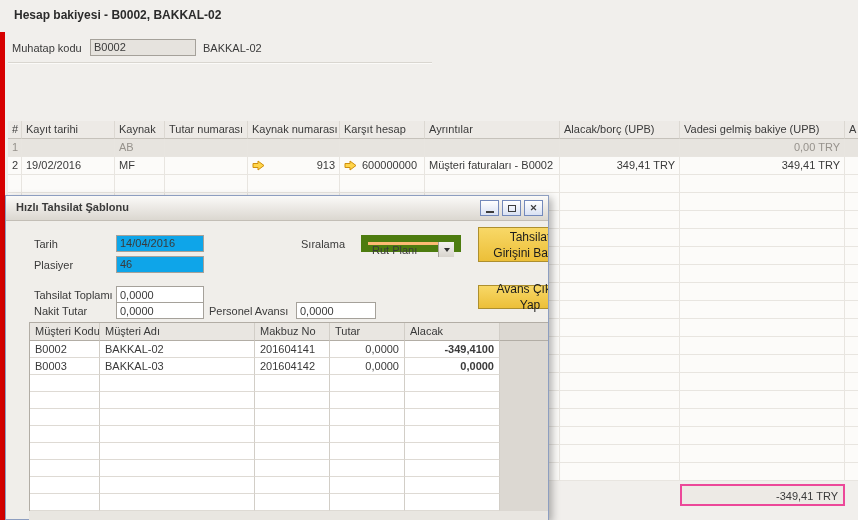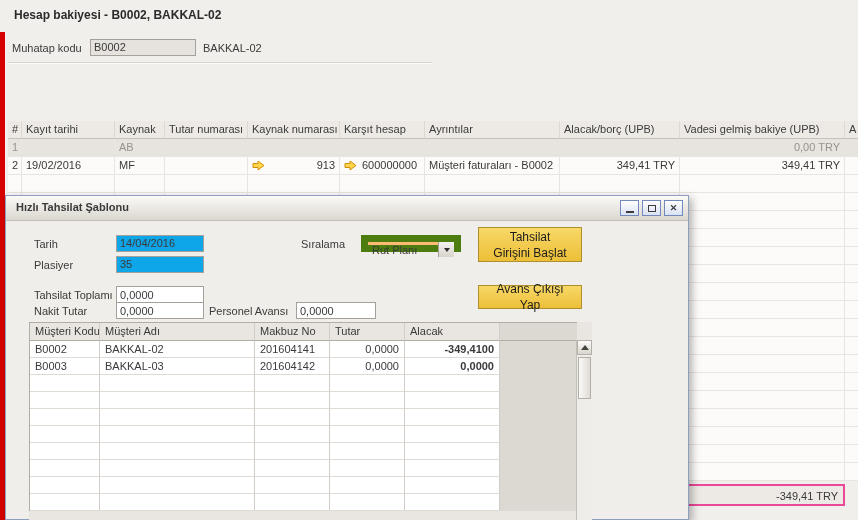--- a/index.html
+++ b/index.html
@@ -15,21 +15,21 @@
   table{border-collapse:separate;border-spacing:0;table-layout:fixed;}
   .main-table{position:absolute;left:8px;top:121px;width:927px;background:#fcfbf9;}
   .main-table th{box-sizing:border-box;height:18px;padding:0 4px;background:#edeae6;border-bottom:1px solid #c6c2bb;border-right:1px solid #dcd8d2;font-weight:normal;text-align:left;white-space:nowrap;overflow:hidden;line-height:17px;color:#3a3a3a;}
   .main-table td{box-sizing:border-box;height:18px;padding:0 4px;border-bottom:1px solid #e8e5e0;border-right:1px solid #e8e5e0;white-space:nowrap;overflow:hidden;line-height:17px;}
   tr.gray-row td{background:#e7e4df;color:#96928c;}
   .r{text-align:right;}
   .cell-flex{display:flex;align-items:center;gap:5px;height:100%;}
   .cell-flex.space{justify-content:space-between;}
   .total-cell{position:absolute;left:680px;top:484px;width:165px;height:22px;box-sizing:border-box;background:#edeae5;border:2px solid #ec4899;text-align:right;padding:0 5px;line-height:20px;}
 
-  .dialog{position:absolute;left:5px;top:195px;width:684px;height:325px;box-sizing:border-box;background:#f0eeea;border:1px solid #8d9ec0;box-shadow:3px 3px 8px rgba(0,0,0,.3);}
+  .dialog{position:absolute;left:5px;top:195px;width:544px;height:325px;box-sizing:border-box;background:#f0eeea;border:1px solid #8d9ec0;box-shadow:3px 3px 8px rgba(0,0,0,.3);}
   .dialog-titlebar{position:relative;height:24px;background:linear-gradient(#fbfaf8,#dbd7d0);border-bottom:1px solid #c3beb6;}
   .dialog-title{position:absolute;left:10px;top:5px;font-weight:bold;}
   .win-controls{position:absolute;right:5px;top:4px;display:flex;gap:3px;}
   .win-btn{width:19px;height:16px;box-sizing:border-box;border:1px solid #7389bb;background:linear-gradient(#ffffff,#d9e1f3);display:flex;align-items:center;justify-content:center;cursor:pointer;}
   .glyph-min{width:8px;height:2px;background:#3c3c3c;margin-top:7px;}
   .glyph-max{width:8px;height:7px;box-sizing:border-box;border:1px solid #3c3c3c;}
   .glyph-close{font-size:9px;font-weight:bold;color:#3c3c3c;line-height:1;}
   .dialog-body{position:relative;height:300px;overflow:hidden;}
   .d-label{position:absolute;white-space:nowrap;}
   .d-box{position:absolute;height:17px;box-sizing:border-box;border:1px solid #a5a19a;background:#0ea5e9;padding:1px 3px;line-height:13px;white-space:nowrap;overflow:hidden;}
@@ -369,21 +369,21 @@
       <div class="dropdown">
         <span class="dd-text">Rut Planı</span>
         <span class="dd-btn">
             <span class="dd-arrow"></span>
           </span>
       </div>
 
       <div class="gold-btn btn-start">Tahsilat Girişini Başlat</div>
 
       <span class="d-label" style="left:28px;top:38px">Plasiyer</span>
-      <div class="d-box" style="left:110px;top:35px;width:88px">35</div>
+      <div class="d-box" style="left:110px;top:35px;width:88px">46</div>
 
       <span class="d-label" style="left:28px;top:68px">Tahsilat Toplamı</span>
       <input class="d-input" style="left: 110px; top: 65px; width: 88px;" value="0,0000">
 
       <span class="d-label" style="left:28px;top:84px">Nakit Tutar</span>
       <input class="d-input" style="left: 110px; top: 81px; width: 88px;" value="0,0000">
 
       <span class="d-label" style="left:203px;top:84px">Personel Avansı</span>
       <input class="d-input" style="left: 290px; top: 81px; width: 80px;" value="0,0000">
 

